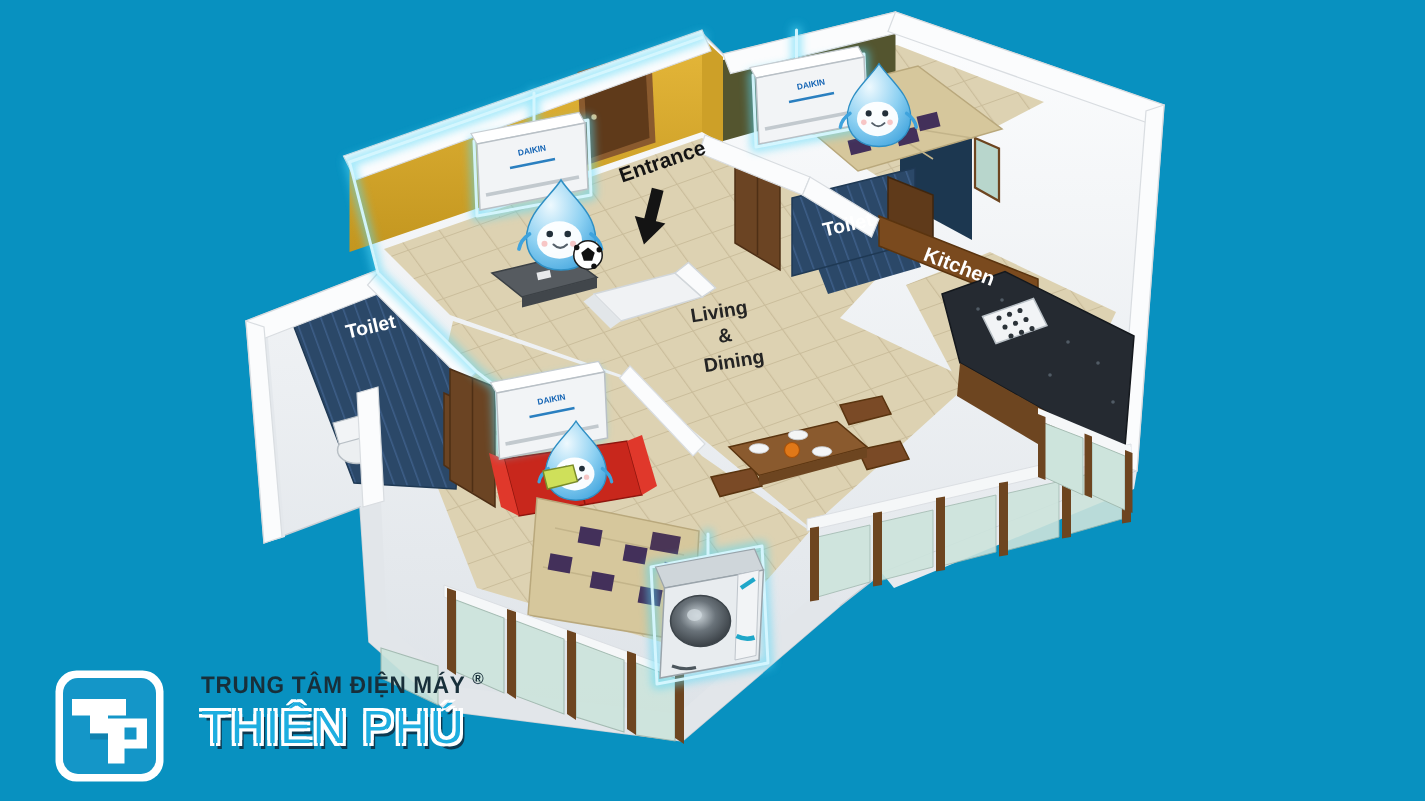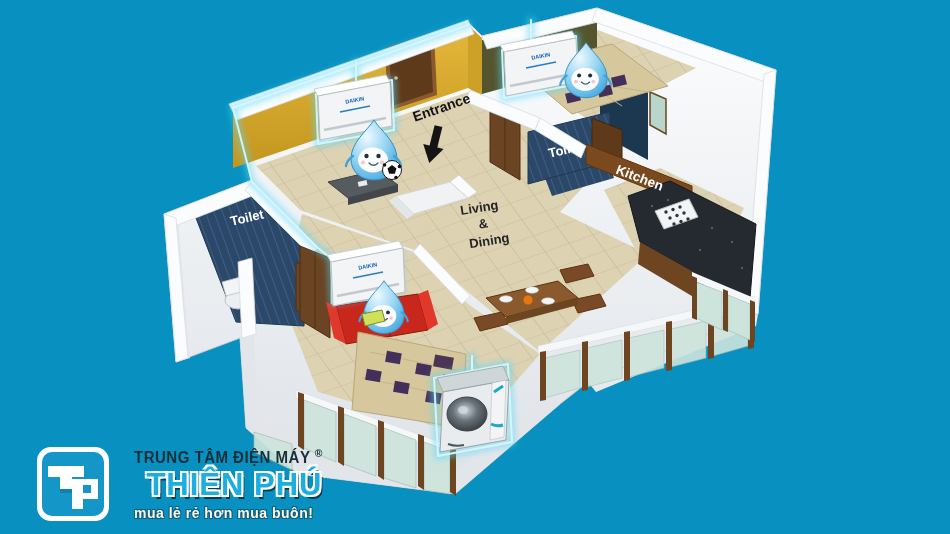--- a/index.html
+++ b/index.html
@@ -16,24 +16,23 @@
     z-index:5;
   }
   .logo-icon{width:74px;height:76px;flex:0 0 auto;}
   .logo-text{display:flex;flex-direction:column;line-height:1;}
   .logo-line1{
     font-size:16px;font-weight:bold;color:#182f3a;letter-spacing:.5px;
     transform:scaleX(.94);transform-origin:left;white-space:nowrap;margin-top:2px;
   }
   .logo-line1 sup{font-size:11px;font-weight:bold;}
   .logo-name{
-    font-size:31px;font-weight:bold;color:#1daee0;letter-spacing:1px;margin-top:3px;white-space:nowrap;
+    font-size:31px;font-weight:normal;color:#1daee0;letter-spacing:1px;margin-top:3px;white-space:nowrap;
     text-shadow:-2px -2px 0 #ffffff,2px -2px 0 #ffffff,-2px 2px 0 #ffffff,2px 2px 0 #ffffff,
                  3px 4px 0 #0d3a52;
-    text-align:center;
   }
   .logo-tagline{
     font-size:14px;font-weight:bold;color:#fdf8e0;margin-top:6px;letter-spacing:.5px;white-space:nowrap;
     text-shadow:-1px -1px 0 #0d5d86,1px -1px 0 #0d5d86,-1px 1px 0 #0d5d86,1px 1px 0 #0d5d86;
   }
 </style>
 </head>
 <body>
 
 <svg id="stage" viewBox="0 0 950 534" aria-hidden="true">
@@ -376,15 +375,14 @@
     <g fill="#ffffff">
       <path d="M12 20 h36 v11 h-12 v12 h-12 v-12 h-12 z"></path>
       <path d="M36 33 h26 v20 h-15 v10 h-11 z"></path>
     </g>
     <rect x="47" y="39" width="8" height="8" fill="#1496c8"></rect>
     <rect x="24" y="43" width="12" height="4" fill="#0d6e96" opacity=".5"></rect>
   </svg>
   <div class="logo-text">
     <div class="logo-line1"><span>TRUNG TÂM ĐIỆN MÁY</span> <sup>®</sup></div>
     <div class="logo-name">THIÊN PHÚ</div>
-    <div class="logo-tagline">mua lẻ rẻ hơn mua buôn!</div>
   </div>
 </div>
 
 </body></html>

